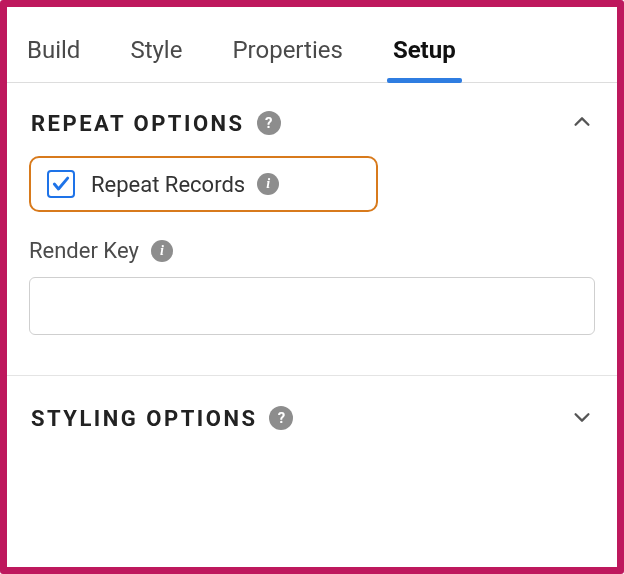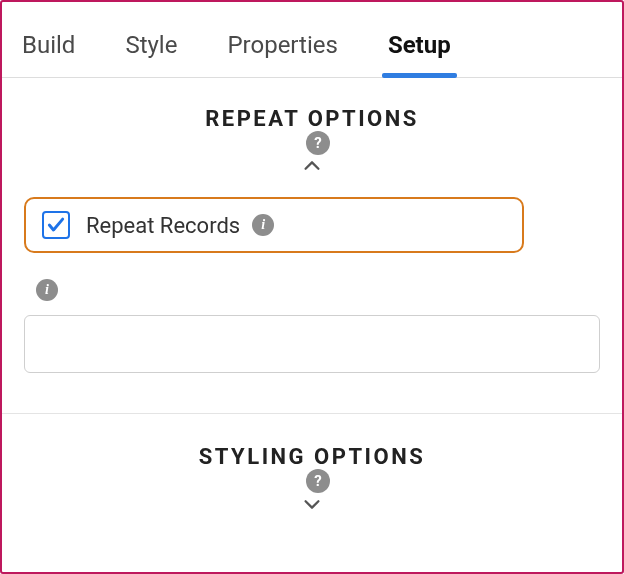--- a/index.html
+++ b/index.html
@@ -5,21 +5,21 @@
   * { box-sizing: border-box; }
   html, body { margin:0; padding:0; }
   body {
     width:624px; height:574px;
     font-family: -apple-system, BlinkMacSystemFont, "Segoe UI", Roboto, Helvetica, Arial, sans-serif;
     color:#1b1b1b;
     background:#fff;
   }
   .panel {
     width:624px; height:574px;
-    border:2px solid #be185d;
+    border:7px solid #be185d;
     border-radius:3px;
     background:#fff;
     display:flex;
     flex-direction:column;
   }
   .tabs {
     display:flex;
     align-items:flex-end;
     border-bottom:1px solid #ddd;
     padding:0 20px;
@@ -51,24 +51,22 @@
     overflow:hidden;
   }
 
   .section {
     border-bottom:1px solid #e4e4e4;
   }
   .section:last-child { border-bottom:none; }
 
   .section-header {
     display:flex;
-    align-items:center;
     padding:28px 24px 14px 24px;
     cursor:pointer;
-    flex-direction:column;
   }
   .section-title {
     font-size:22px;
     font-weight:700;
     letter-spacing:2.5px;
     color:#222;
   }
   .help-icon {
     display:inline-flex;
     align-items:center;
@@ -113,21 +111,21 @@
   .section-body {
     padding:6px 22px 40px 22px;
   }
 
   .highlight-row {
     border:2px solid #d87a1c;
     border-radius:10px;
     padding:12px 16px;
     display:flex;
     align-items:center;
-    width:500px;
+    width:349px;
     max-width:100%;
   }
 
   .checkbox {
     width:28px; height:28px;
     border:2.5px solid #1e73e8;
     border-radius:4px;
     display:flex;
     align-items:center;
     justify-content:center;
@@ -200,20 +198,21 @@
             <svg viewBox="0 0 24 24" fill="none" stroke="#1e73e8" stroke-width="3.5" stroke-linecap="round" stroke-linejoin="round">
                 <polyline points="4 12 9 18 20 5"></polyline>
               </svg>
           </div>
           <span class="checkbox-label">Repeat Records</span>
           <span class="info-icon"></span>
         </div>
 
         <div class="field-row">
           <div class="field-label-row">
+            <span class="field-label">Render Key</span>
             <span class="info-icon"></span>
           </div>
           <input type="text" class="text-input" value="" style="">
         </div>
 
       </div>
     </div>
 
     <div class="section">
       <div class="section-header collapsed-pad">

